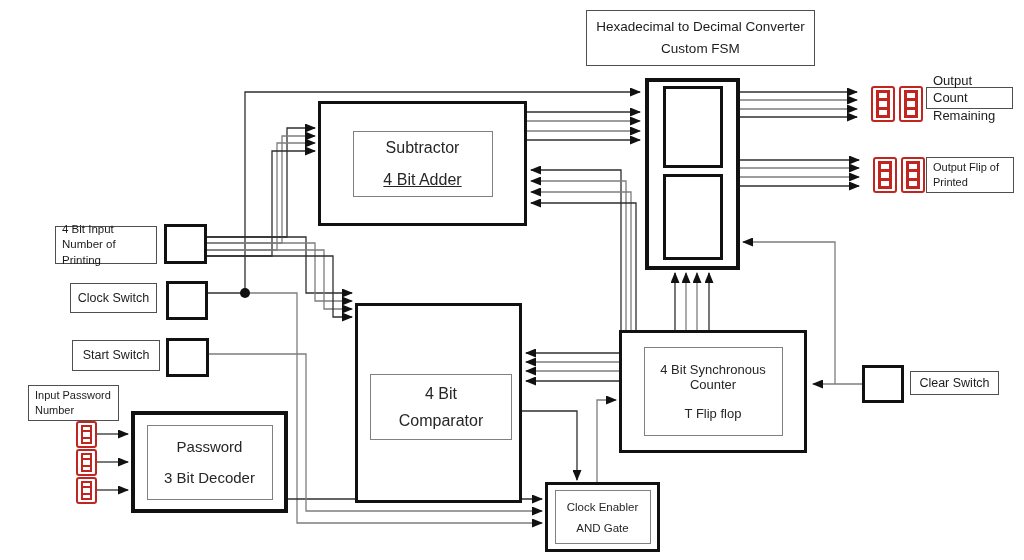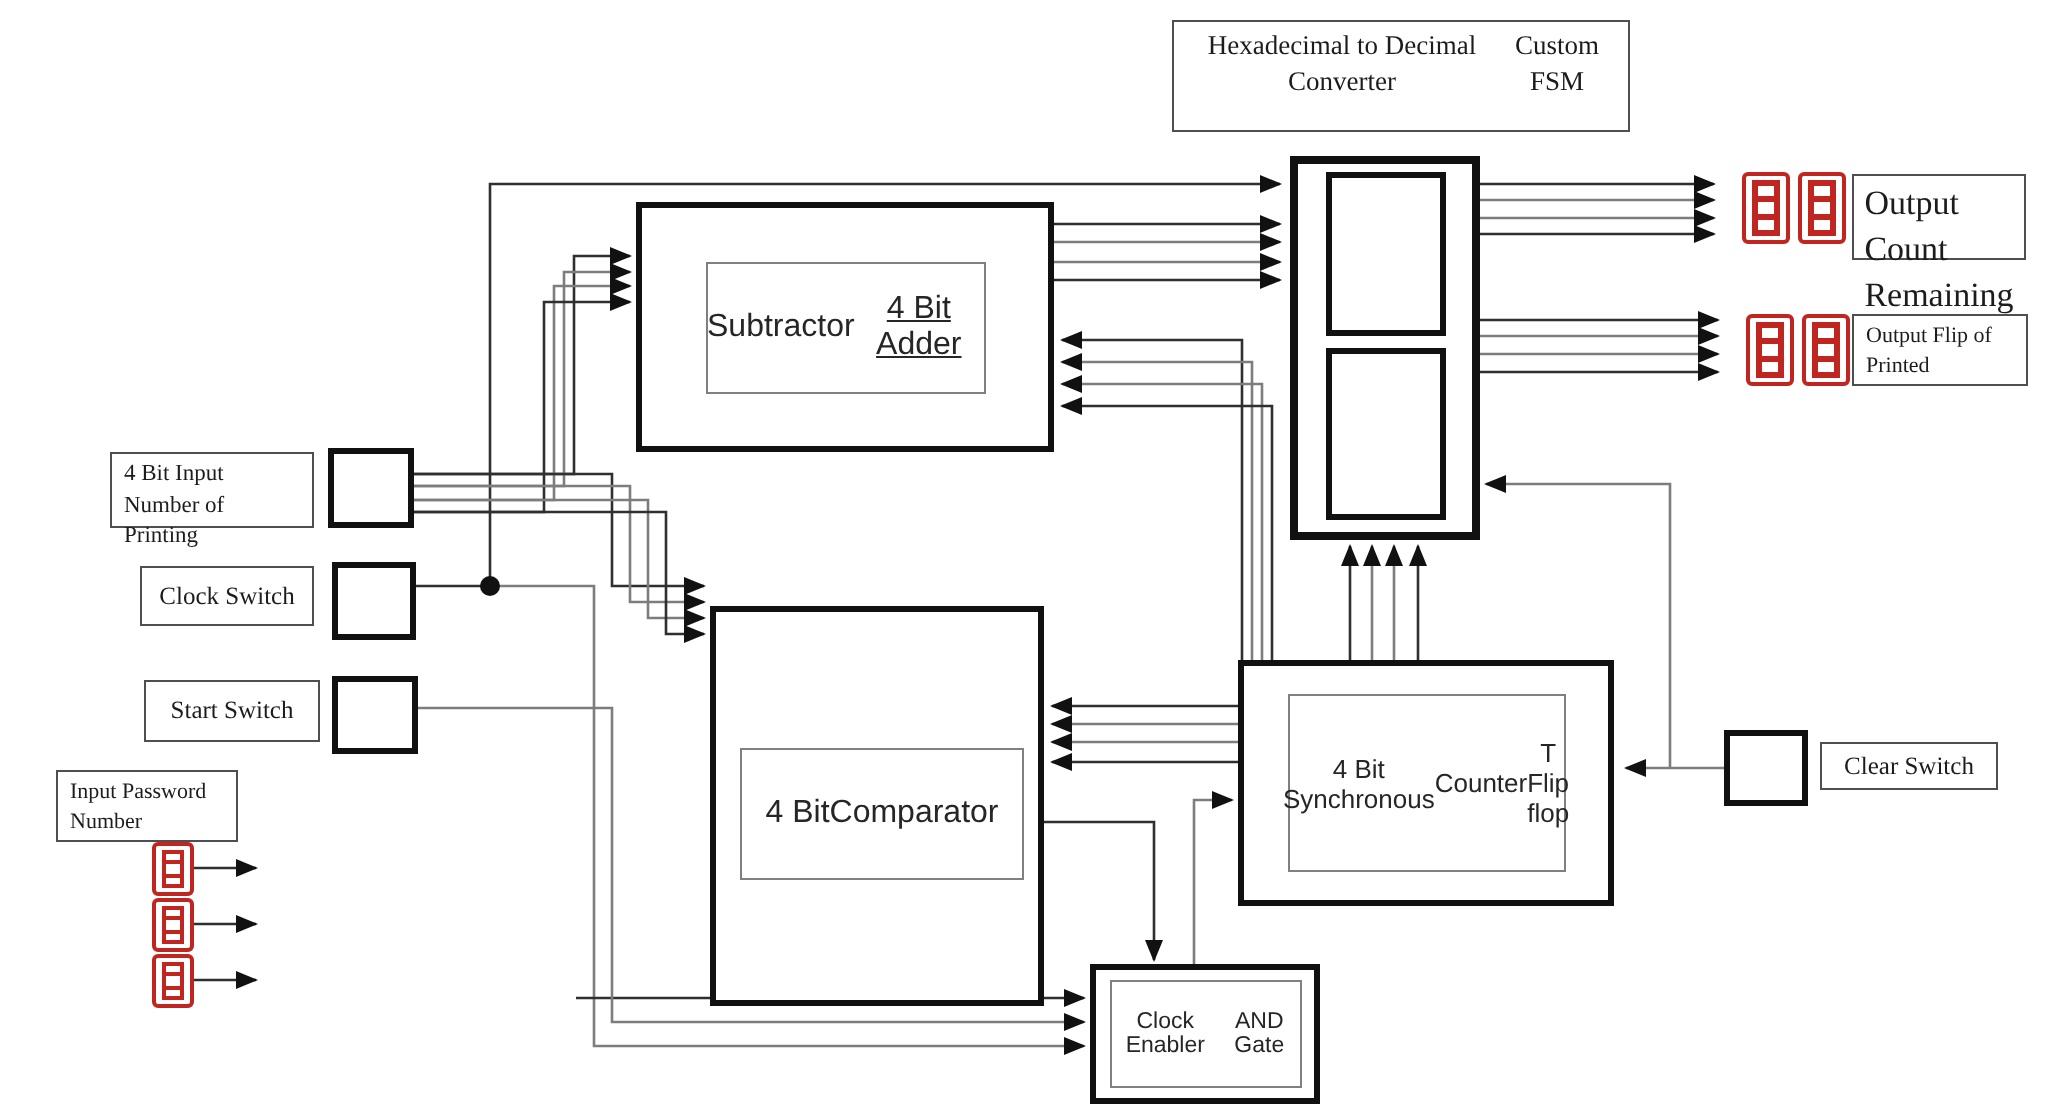--- a/index.html
+++ b/index.html
@@ -4,25 +4,25 @@
 <style>
   * { box-sizing: border-box; margin: 0; padding: 0; }
   html,body { background:#fff; }
   body { font-family: "Liberation Sans", "DejaVu Sans", sans-serif; color:#1c1c1c; }
   #canvas { position:relative; width:1024px; height:560px; background:#fff; overflow:hidden; }
   #wires { position:absolute; left:0; top:0; z-index:1; }
   .box, .lbl, .sq, .sseg { position:absolute; background:#fff; z-index:2; }
 
   
   .box { border:3px solid #111; display:flex; align-items:center; justify-content:center; }
-  .inner { border:1px solid #808080; display:flex; flex-direction:row; align-items:center; justify-content:center; text-align:center; background:#fff; }
+  .inner { border:1px solid #808080; display:flex; flex-direction:column; align-items:center; justify-content:center; text-align:center; background:#fff; }
   .blk-t { font-size:15px; color:#262626; }
 
   
-  .lbl { border:1px solid #4f4f4f; font-size:11.5px; line-height:1.35; padding:3px 6px; display:flex; flex-direction:row; justify-content:center;font-family:Liberation Serif, serif; }
+  .lbl { border:1px solid #4f4f4f; font-size:11.5px; line-height:1.35; padding:3px 6px; display:flex; flex-direction:column; justify-content:center; }
   .lbl.center { text-align:center; font-size:12.5px; }
 
   
   .sq { border:3px solid #111; }
 
   
   .sseg { border:2px solid #c0251f; border-radius:3px; }
   .sseg::before, .sseg::after { content:""; position:absolute; left:3px; right:3px; border:3px solid #c0251f; }
   .sseg::before { top:2px; height:44%; }
   .sseg::after  { bottom:2px; height:44%; }
@@ -166,20 +166,27 @@
   </div>
   <div class="sq" style="left:166px; top:338px; width:43px; height:39px;"></div>
 
   <div class="lbl" style="left:28px; top:385px; width:91px; height:36px; font-size:11px;">
     <span>Input Password Number</span>
   </div>
   <div class="sseg sseg-sm" style="left:76px; top:421px; width:21px; height:27px;"></div>
   <div class="sseg sseg-sm" style="left:76px; top:449px; width:21px; height:27px;"></div>
   <div class="sseg sseg-sm" style="left:76px; top:477px; width:21px; height:27px;"></div>
 
+  <div class="box" style="left:131px; top:411px; width:157px; height:102px; border-width:4px;">
+    <div class="inner" style="width:126px; height:75px;">
+      <span class="blk-t">Password</span>
+      <div class="gap12"></div>
+      <span class="blk-t">3 Bit Decoder</span>
+    </div>
+  </div>
 
   <div class="box" style="left:355px; top:282px; width:167px; height:200px; align-items:flex-start;margin-top:21px;">
     <div class="inner" style="position:absolute; left:12px; top:68px; width:142px; height:66px;">
       <span class="blk-t" style="font-size:16px;">4 Bit</span>
       <div class="gap6"></div>
       <span class="blk-t" style="font-size:16px;">Comparator</span>
     </div>
   </div>
 
   <div class="box" style="left:619px; top:330px; width:188px; height:123px;">
@@ -199,21 +206,21 @@
     </div>
   </div>
 
   <div class="sq" style="left:862px; top:365px; width:42px; height:38px;"></div>
   <div class="lbl center" style="left:910px; top:371px; width:89px; height:24px; align-items:center;">
     <span>Clear Switch</span>
   </div>
 
   <div class="sseg" style="left:871px; top:86px; width:24px; height:36px;"></div>
   <div class="sseg" style="left:899px; top:86px; width:24px; height:36px;"></div>
-  <div class="lbl" style="left:926px; top:87px; width:87px; height:43px; font-size:17px;">
+  <div class="lbl" style="left:926px; top:87px; width:87px; height:22px; font-size:13px;">
     <span>Output Count Remaining</span>
   </div>
 
   <div class="sseg" style="left:873px; top:157px; width:24px; height:36px;"></div>
   <div class="sseg" style="left:901px; top:157px; width:24px; height:36px;"></div>
   <div class="lbl" style="left:926px; top:157px; width:88px; height:36px; font-size:11px;">
     <span>Output Flip of Printed</span>
   </div>
 
 </div>

